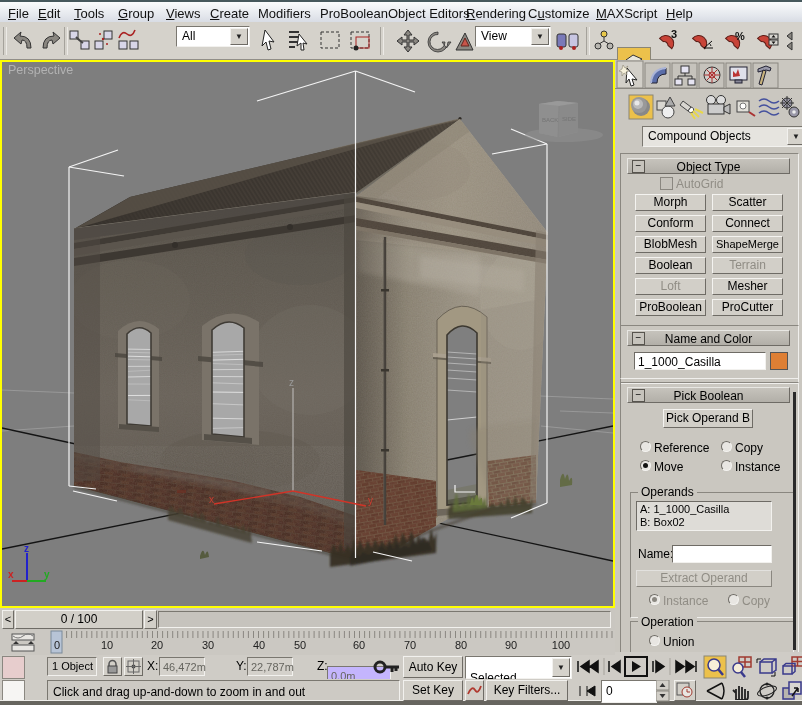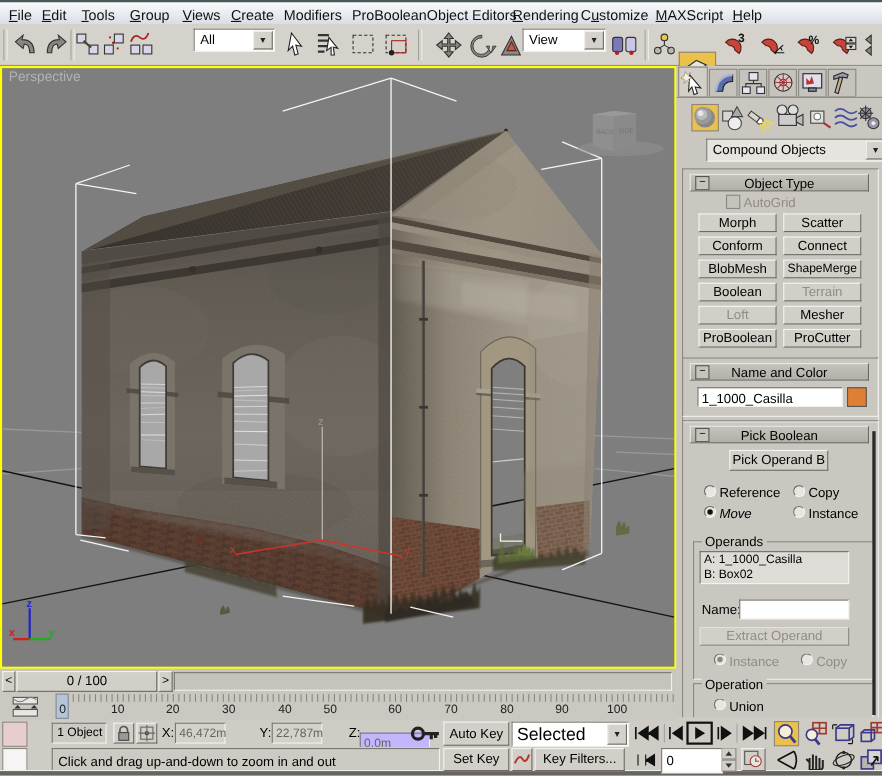--- a/index.html
+++ b/index.html
@@ -561,21 +561,21 @@
 
     <div class="abs" style="left:5px;top:322px;width:177px;height:330px;border:1px solid;border-color:#8a8780 #f0efec #f0efec #8a8780;border-bottom:none;"></div>
     <div class="rollhead" style="top:327px;">Pick Boolean</div>
     <div class="minus" style="left:17px;top:329px;">−</div>
     <div class="btn" style="left:48px;top:349px;width:90px;height:19px;line-height:17px">Pick Operand B</div>
     <div class="radio" style="left:25px;top:381px;"></div>
     <span class="rlabel" style="left:39px;top:381px;">Reference</span>
     <div class="radio" style="left:106px;top:381px;"></div>
     <span class="rlabel" style="left:120px;top:381px;">Copy</span>
     <div class="radio on" style="left:25px;top:400px;"></div>
-    <span class="rlabel" style="left:39px;top:400px;font-style:italic;">Move</span>
+    <span class="rlabel" style="left:39px;top:400px;">Move</span>
     <div class="radio" style="left:106px;top:400px;"></div>
     <span class="rlabel" style="left:120px;top:400px;">Instance</span>
 
     <div class="group" style="left:15px;top:432px;width:162px;height:124px;"></div>
     <span class="rlabel" style="left:23px;top:425px;background:#cac7c0;padding:0 3px;">Operands</span>
     <div class="abs" style="left:21px;top:441px;width:136px;height:30px;background:#dedcd7;border:1px solid;border-color:#6e6b65 #f2f1ee #f2f1ee #6e6b65;box-sizing:border-box;">
       <span style="position:absolute;left:3px;top:1px;font-size:11px;">A: 1_1000_Casilla</span>
       <span style="position:absolute;left:3px;top:14px;font-size:11px;">B: Box02</span>
     </div>
     <span class="rlabel" style="left:23px;top:487px;">Name:</span>
@@ -771,21 +771,21 @@
     <span class="slabel" style="left:317px;top:4px;font-size:12px">Z:</span>
     <div class="sunken" style="left:327px;top:11px;width:64px;height:19px;background:#c4b5fd">
         <span style="position:absolute;left:3px;top:3px;font-size:11px;color:#66655f">0,0m</span>
       </div>
     <svg width="30" height="24" style="position:absolute;left:372px;top:0">
       <circle cx="8" cy="12" r="5" fill="none" stroke="#222" stroke-width="3"></circle>
       <path d="M12 12 H27 M20 12 v5 M24 12 v4" stroke="#222" stroke-width="3"></path>
     </svg>
     <div class="sbtn" style="left:403px;top:1px;width:60px;height:22px;line-height:20px;font-size:12px">Auto Key</div>
     <div class="combo" style="left:465px;top:1px;width:105px;height:21px;background:#fff;">
-      <span style="position:absolute;left:4px;top:3px;font-size:16px">Selected</span>
+      <span style="position:absolute;left:4px;top:14px;font-size:12px">Selected</span>
       <span class="arr" style="line-height:17px">▼</span>
     </div>
     <svg width="130" height="24" style="position:absolute;left:572px;top:0">
         <rect x="0" y="0" width="130" height="24" fill="#cfccc6"></rect>
         <path d="M6 6 v11 M17 6 v11 l-8-5.5 Z M26 6 v11 l-8-5.5 Z" stroke="#111" fill="#111" stroke-width="1.5"></path>
         <line x1="32" y1="3" x2="32" y2="20" stroke="#a5a29b"></line>
         <path d="M37 6 v11 M48 6 l-8 5.5 8 5.5 Z" stroke="#111" fill="#111" stroke-width="1.5"></path>
         <rect x="53" y="2" width="22" height="19" fill="#cfccc6" stroke="#111" stroke-width="2"></rect>
         <path d="M60 6 l9 5.5 -9 5.5 Z" fill="#111"></path>
         <path d="M81 6 v11 M84 6 l8 5.5 -8 5.5 Z" stroke="#111" fill="#111" stroke-width="1.5"></path>

